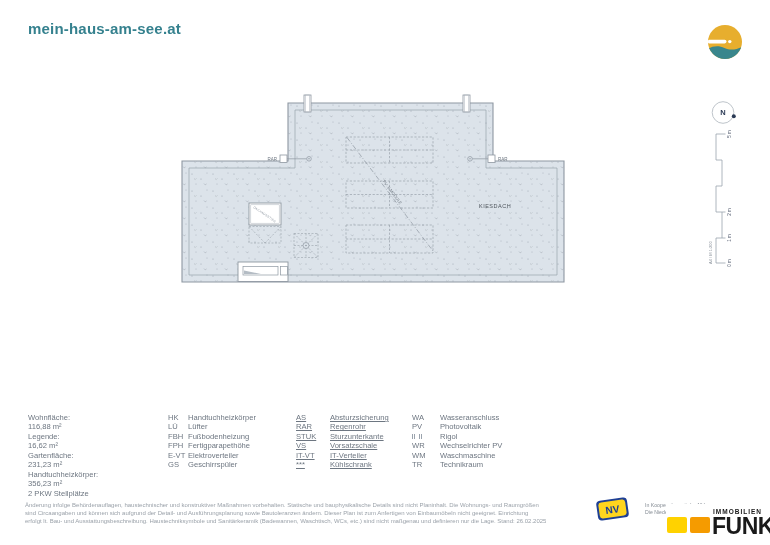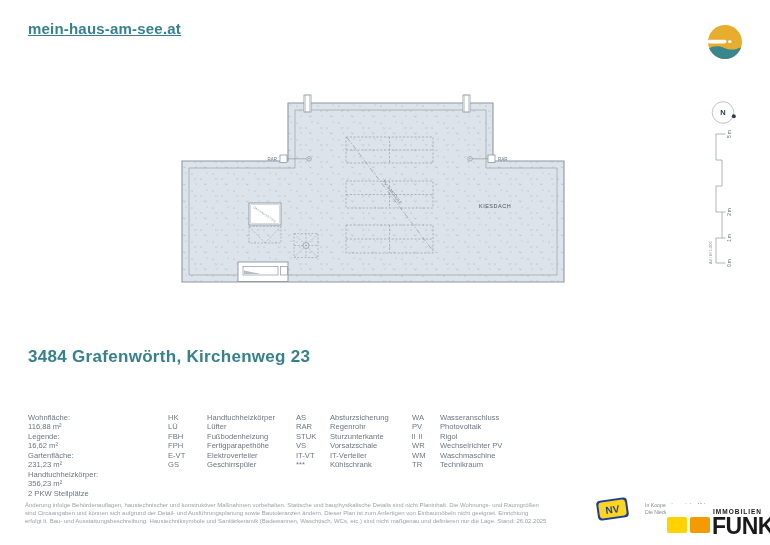--- a/index.html
+++ b/index.html
@@ -4,39 +4,39 @@
 <style>
   * { margin:0; padding:0; box-sizing:border-box; }
   html,body { background:#ffffff; }
   .page {
     position:relative; width:770px; height:545px; background:#fff;
     font-family:"Liberation Sans", sans-serif; overflow:hidden; color:#6d7681;
   }
   .abs { position:absolute; }
 
   
-  .site-name { left:28px; top:20px; font-size:15px; font-weight:bold; color:#35818e; letter-spacing:.2px;text-decoration:underline; }
+  .site-name { left:28px; top:20px; font-size:15px; font-weight:bold; color:#35818e; letter-spacing:.2px; }
 
   
   svg text { font-family:"Liberation Sans", sans-serif; }
 
   
   .addr  { left:28px; top:347px; font-size:17px; font-weight:bold; color:#35818e; letter-spacing:.3px; }
   .subt  { left:28px; top:371px; font-size:14.5px; color:#4b8d99; }
 
   
   .block-heading { font-size:7.5px; font-weight:bold; color:#35818e; padding-bottom:3px;
                    border-bottom:1px solid #35818e; margin-bottom:3px; }
   .details { left:28px; top:413px; width:134px; }
   .d-row { display:flex; justify-content:space-between; font-size:7.6px; line-height:9.45px; color:#6d7681;flex-direction:column; }
   .legend { left:168px; top:413px; width:392px; }
   .legend-cols { display:flex; }
-  .l-col1 { width:128px; } .l-col2 { width:116px; } .l-col3 { width:148px; }
+  .l-col1 { width:128px; } .l-col2 { width:116px;text-decoration:underline; } .l-col3 { width:148px; }
   .l-row { display:flex; font-size:7.6px; line-height:9.45px; color:#6d7681; }
-  .l-col1 .l-abbr { width:39px; } .l-col2 .l-abbr { width:34px; } .l-col3 .l-abbr { width:28px; }
+  .l-col1 .l-abbr { width:20px; } .l-col2 .l-abbr { width:34px; } .l-col3 .l-abbr { width:28px; }
   .rigol-swatch { display:inline-block; width:14px; height:4.5px; margin-top:2.2px;
     background:repeating-linear-gradient(90deg,#9aa3ad 0,#9aa3ad .8px,transparent .8px,transparent 2.3px); }
 
   
   .disclaimer { left:25px; top:501px; width:580px; font-size:6px; line-height:8.2px; color:#9ba2aa; }
   .disclaimer div { white-space:nowrap; }
 
   
   .nv-logo { left:597px; top:499px; width:31px; height:20px; transform:rotate(-8deg);
              background:#1e3f94; border-radius:4px; }
@@ -170,21 +170,20 @@
       <line x1="722" y1="238" x2="725.5" y2="238"></line>
       <line x1="722" y1="263" x2="725.5" y2="263"></line>
     </g>
     <text transform="translate(731,134) rotate(-90)" text-anchor="middle" font-size="4.6" fill="#4a5468">5 m</text>
     <text transform="translate(731,212) rotate(-90)" text-anchor="middle" font-size="4.6" fill="#4a5468">2 m</text>
     <text transform="translate(731,238) rotate(-90)" text-anchor="middle" font-size="4.6" fill="#4a5468">1 m</text>
     <text transform="translate(731,263) rotate(-90)" text-anchor="middle" font-size="4.6" fill="#4a5468">0 m</text>
     <text transform="translate(712,264) rotate(-90)" text-anchor="start" font-size="4" fill="#8a929b">A4 / M 1:200</text>
   </svg>
 
-  <div class="abs addr">3484 Grafenwörth, Kirchenweg 23</div>
 
   <div class="abs details">
     <div class="d-row">
       <span>Wohnfläche:</span>
       <span>116,88 m²</span>
     </div>
     <div class="d-row">
       <span>Legende:</span>
       <span>16,62 m²</span>
     </div>

